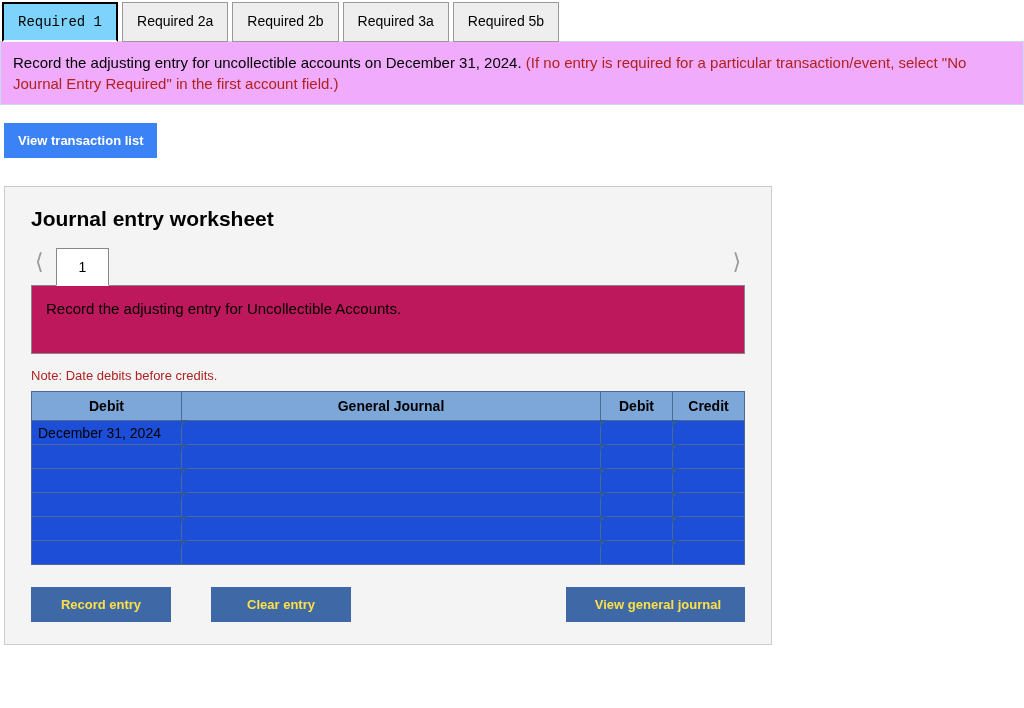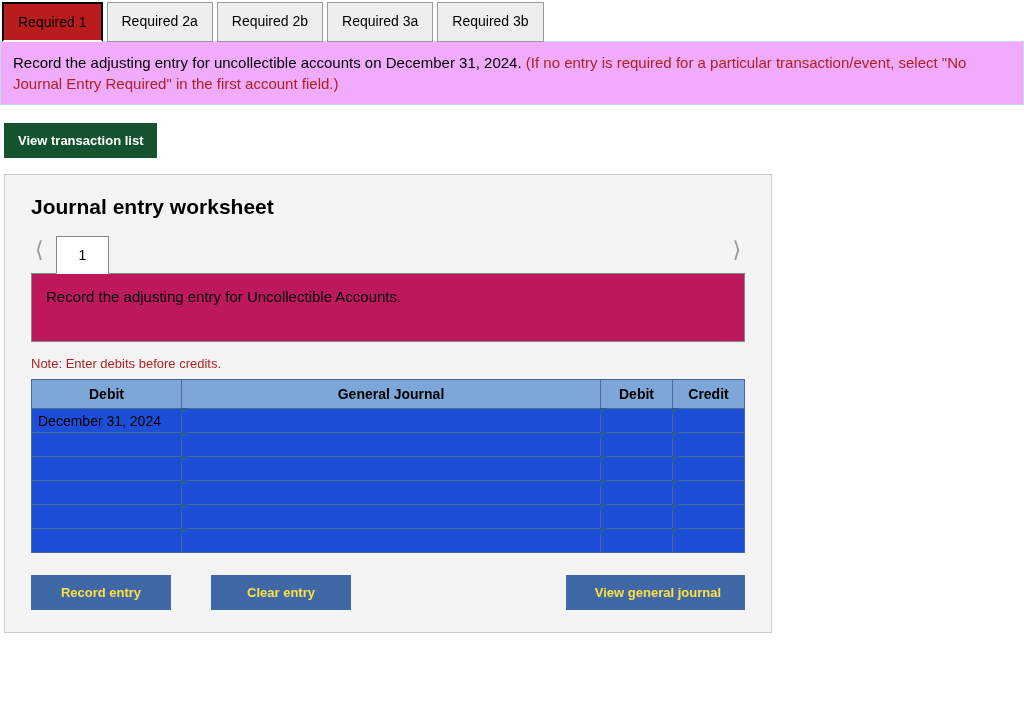--- a/index.html
+++ b/index.html
@@ -19,42 +19,43 @@
   }
   .tab {
     border: 1px solid #999;
     background: #eeeeee;
     padding: 10px 14px;
     font-size: 14px;
     cursor: pointer;
     position: relative;
   }
   .tab.active {
-    background: #b91c1c;
+    background: #7dd3fc;
     border: 2px solid #000;
     border-bottom: 2px solid #fff;
     z-index: 2;
+    font-family: Liberation Mono, monospace;
   }
   .instruction-bar {
     background: #f0abfc;
     border: 1px solid #c7dbe8;
     padding: 10px 12px;
     font-size: 15px;
     line-height: 1.4;
     margin-top: -1px;
   }
   .instruction-bar .red { color: #b02222; }
   .view-txn-btn {
     display: inline-block;
-    background: #14532d;
+    background: #3b82f6;
     color: #fff;
     font-weight: bold;
     font-size: 13px;
     padding: 10px 14px;
-    margin: 18px 0 16px 4px;
+    margin: 18px 0 28px 4px;
     cursor: pointer;
     border: none;
   }
   .worksheet-panel {
     border: 1px solid #ccc;
     background: #f4f4f4;
     width: 768px;
     margin: 0 0 0 4px;
     padding: 20px 26px 22px 26px;
   }
@@ -158,21 +159,21 @@
 <body>
 
 
 
 
 <div class="tabs-row" id="tabs-row">
     <div class="tab active">Required 1</div>
     <div class="tab">Required 2a</div>
     <div class="tab">Required 2b</div>
     <div class="tab">Required 3a</div>
-    <div class="tab">Required 3b</div>
+    <div class="tab">Required 5b</div>
   </div>
 
 
 <div class="instruction-bar">
   <span>Record the adjusting entry for uncollectible accounts on December 31, 2024. </span><span class="red">(If no entry is required for a particular transaction/event, select "No Journal Entry Required" in the first account field.)</span>
 </div>
 
 
 <button class="view-txn-btn">View transaction list</button>
 
@@ -183,21 +184,21 @@
   <div class="pager-row">
     <div class="pager-left">
       <span class="chev">⟨</span>
       <span class="page-tab">1</span>
     </div>
     <span class="chev right">⟩</span>
   </div>
 
   <div class="desc-box">Record the adjusting entry for Uncollectible Accounts.</div>
 
-  <div class="note-red">Note: Enter debits before credits.</div>
+  <div class="note-red">Note: Date debits before credits.</div>
 
   <table class="journal">
     <colgroup>
       <col class="col-date">
         <col class="col-gj">
         <col class="col-debit">
         <col class="col-credit">
     </colgroup>
     <thead>
       <tr>

